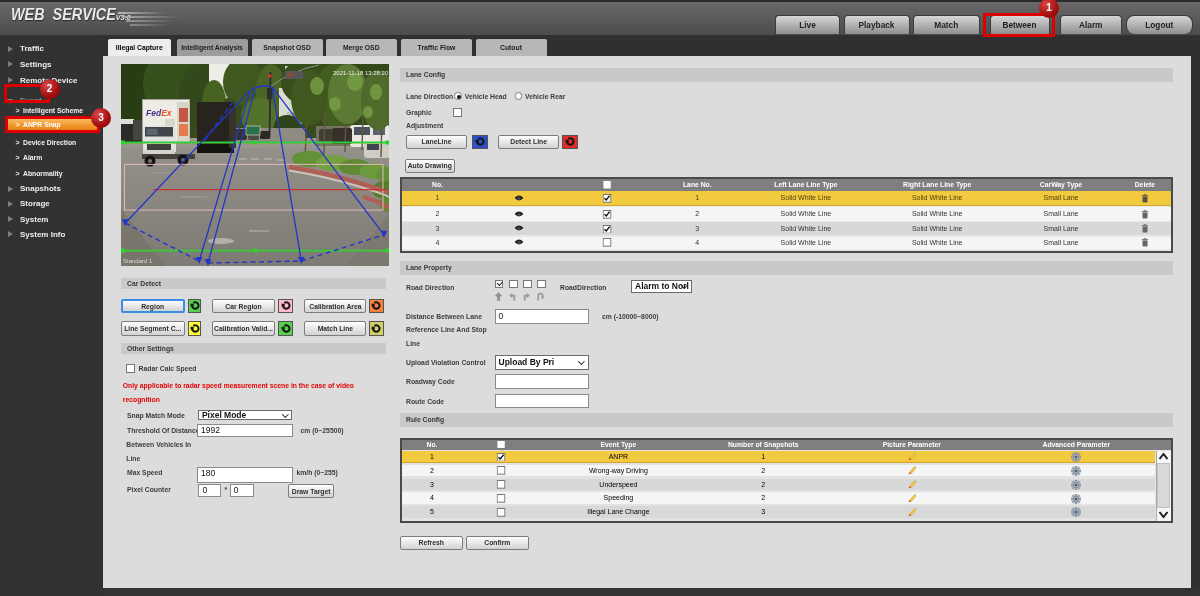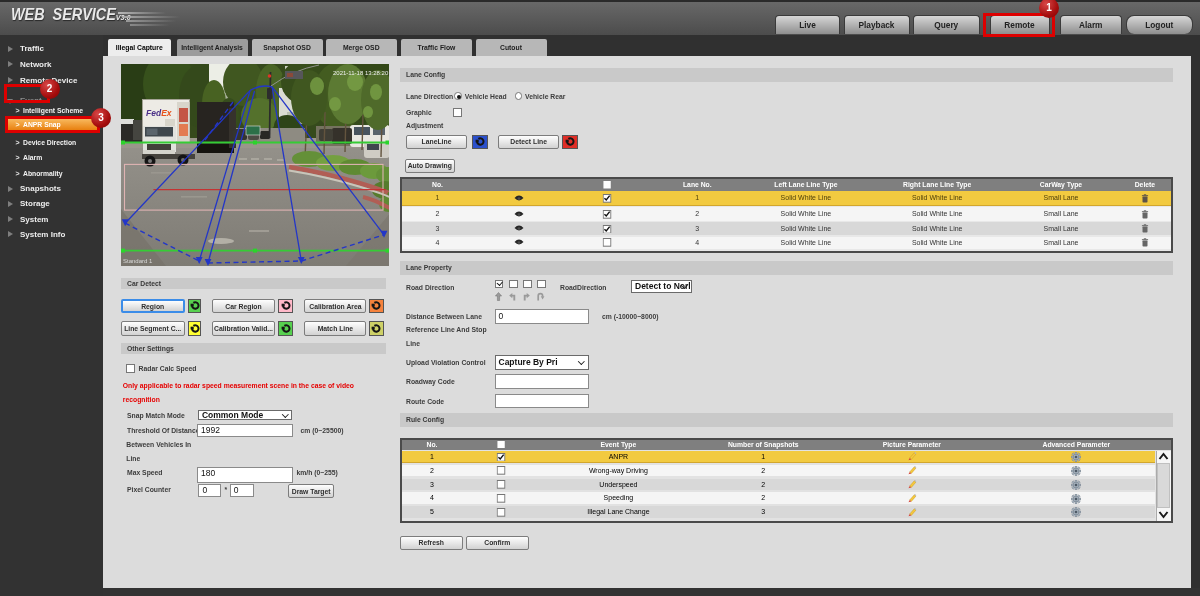--- a/index.html
+++ b/index.html
@@ -55,41 +55,41 @@
 <div class="abs" id="rightedge"></div>
 <div class="abs" id="footer"></div>
 <div class="abs" id="logo">WEB&nbsp; SERVICE<small>V3.0</small></div>
 <div class="abs" style="left:118px;top:12px;width:48px;height:1.5px;background:linear-gradient(90deg,#b8b8b8,rgba(90,90,90,0));"></div>
 <div class="abs" style="left:122px;top:16px;width:58px;height:1.5px;background:linear-gradient(90deg,#aaa,rgba(90,90,90,0));"></div>
 <div class="abs" style="left:126px;top:20px;width:50px;height:1.5px;background:linear-gradient(90deg,#9a9a9a,rgba(90,90,90,0));"></div>
 <div class="abs" style="left:130px;top:24px;width:40px;height:1.5px;background:linear-gradient(90deg,#8a8a8a,rgba(90,90,90,0));"></div>
 
 <div class="topbtn" style="left:775px;width:65px;">Live</div>
 <div class="topbtn" style="left:843.5px;width:66px;">Playback</div>
-<div class="topbtn" style="left:913px;width:66.5px;">Query</div>
-<div class="topbtn" style="left:989.5px;width:60px;">Remote</div>
+<div class="topbtn" style="left:913px;width:66.5px;">Match</div>
+<div class="topbtn" style="left:989.5px;width:60px;">Between</div>
 <div class="topbtn" style="left:1060px;width:61.5px;">Alarm</div>
 <div class="topbtn" style="left:1125.5px;width:67.5px;border-radius:8px;">Logout</div>
 <div class="redbox" style="left:983px;top:13px;width:72px;height:24px;"></div>
 <div class="redcirc" style="left:1039px;top:-2px;">1</div>
 
 <div class="tab" style="left:107.5px;width:63.5px;background:#ededed;color:#000;">Illegal Capture</div>
 <div class="tab" style="left:176.5px;width:71px;background:#9c9c9c;">Intelligent Analysis</div>
 <div class="tab" style="left:251.5px;width:71px;background:#b7b7b7;">Snapshot OSD</div>
 <div class="tab" style="left:325.5px;width:71.5px;background:#b7b7b7;">Merge OSD</div>
 <div class="tab" style="left:401px;width:71px;background:#b7b7b7;">Traffic Flow</div>
 <div class="tab" style="left:475.5px;width:71px;background:#b7b7b7;">Cutout</div>
 
 <div class="mi" style="top:41px;">
     <span class="tri"></span>
     <span class="txt">Traffic</span>
   </div>
 <div class="mi" style="top:56.8px;">
     <span class="tri"></span>
-    <span class="txt">Network</span>
+    <span class="txt">Settings</span>
   </div>
 <div class="mi" style="top:72.5px;">
     <span class="tri"></span>
     <span class="txt">Remote Device</span>
   </div>
 <div class="mi" style="top:93px;">
     <span class="tri" style="border-left:3.5px solid transparent;border-right:3.5px solid transparent;border-top:5px solid #7e7e7e;border-bottom:none;top:6px;left:7px;"></span>
     <span class="txt" style="color:#8e8e8e;">Event</span>
   </div>
 <div class="smi" style="top:103px;">
@@ -333,21 +333,21 @@
       <rect x="0.6" y="2.7" width="3.1" height="2.7" fill="#151515"></rect>
     </svg></div>
 <div class="hdrbar2" style="top:343.4px;">
     <span>Other Settings</span>
   </div>
 <div class="cb" style="left:126.3px;top:364.3px;"></div>
 <div class="lbl" style="left:138.6px;top:365px;">Radar Calc Speed</div>
 <div class="lbl" style="left:122.8px;top:382px;color:#e60000;">Only applicable to radar speed measurement scene in the case of video</div>
 <div class="lbl" style="left:122.8px;top:395.7px;color:#e60000;">recognition</div>
 <div class="lbl" style="left:127px;top:411.5px;">Snap Match Mode</div>
-<div class="sel" style="left:197.9px;top:409.6px;width:93.8px;height:10.8px;line-height:9px;">Common Mode</div>
+<div class="sel" style="left:197.9px;top:409.6px;width:93.8px;height:10.8px;line-height:9px;">Pixel Mode</div>
 <div class="lbl" style="left:127px;top:427px;">Threshold Of Distance</div>
 <div class="inp" style="left:197px;top:424.4px;width:95.6px;height:12.9px;line-height:11px;">1992</div>
 <div class="lbl" style="left:300.6px;top:427px;">cm (0~25500)</div>
 <div class="lbl" style="left:126.3px;top:441px;">Between Vehicles In</div>
 <div class="lbl" style="left:126.3px;top:454.7px;">Line</div>
 <div class="lbl" style="left:127px;top:469px;">Max Speed</div>
 <div class="inp" style="left:197px;top:466.9px;width:95.6px;height:16px;line-height:11px;">180</div>
 <div class="lbl" style="left:296.5px;top:469px;">km/h (0~255)</div>
 <div class="lbl" style="left:127px;top:486.3px;">Pixel Counter</div>
 <div class="inp" style="left:198.4px;top:483.9px;width:22.9px;height:12.9px;line-height:11px;">0</div>
@@ -491,28 +491,28 @@
   </svg>
 <svg class="abs" style="left:522.2px;top:291.5px;" width="9" height="9" viewBox="0 0 9 9">
     <path d="M2.7 8.5 V3.6 H5.2" stroke="#9a9a9a" stroke-width="1.9" fill="none"></path>
     <path d="M4.7 1 L7.8 3.6 L4.7 6.2 Z" fill="#9a9a9a"></path>
   </svg>
 <svg class="abs" style="left:536.4px;top:291.5px;" width="9" height="9" viewBox="0 0 9 9">
     <path d="M2.2 8.5 V3.8 A2.2 2.2 0 0 1 6.6 3.8 V4.6" stroke="#9a9a9a" stroke-width="1.7" fill="none"></path>
     <path d="M4.8 4.2 H8.4 L6.6 7.4 Z" fill="#9a9a9a"></path>
   </svg>
 <div class="lbl" style="left:560px;top:284px;">RoadDirection</div>
-<div class="sel" style="left:631px;top:279.5px;width:60.5px;height:13px;line-height:11px;">Detect to Norl</div>
+<div class="sel" style="left:631px;top:279.5px;width:60.5px;height:13px;line-height:11px;">Alarm to Norl</div>
 <div class="lbl" style="left:406px;top:312.5px;">Distance Between Lane</div>
 <div class="inp" style="left:494.5px;top:309px;width:94px;height:14.5px;line-height:12.5px;">0</div>
 <div class="lbl" style="left:602px;top:312.5px;">cm (-10000~8000)</div>
 <div class="lbl" style="left:406px;top:326.3px;">Reference Line And Stop</div>
 <div class="lbl" style="left:406px;top:340px;">Line</div>
 <div class="lbl" style="left:406px;top:358.5px;">Upload Violation Control</div>
-<div class="sel" style="left:494.5px;top:355px;width:94px;height:14.5px;line-height:12.5px;">Capture By Pri</div>
+<div class="sel" style="left:494.5px;top:355px;width:94px;height:14.5px;line-height:12.5px;">Upload By Pri</div>
 <div class="lbl" style="left:406px;top:378px;">Roadway Code</div>
 <div class="inp" style="left:494.5px;top:374px;width:94px;height:14.5px;"></div>
 <div class="lbl" style="left:406px;top:397.5px;">Route Code</div>
 <div class="inp" style="left:494.5px;top:393.5px;width:94px;height:14.5px;"></div>
 <div class="hdrbar" style="top:412.5px;">
     <span>Rule Config</span>
   </div>
 
 <div class="abs" style="left:400px;top:437.5px;width:773px;height:85px;background:#e2e2e2;border:2px solid #4a4a4a;"></div>
 <div class="trow" style="top:439.5px;height:10.5px;background:#7f7f7f;line-height:10.5px;">

